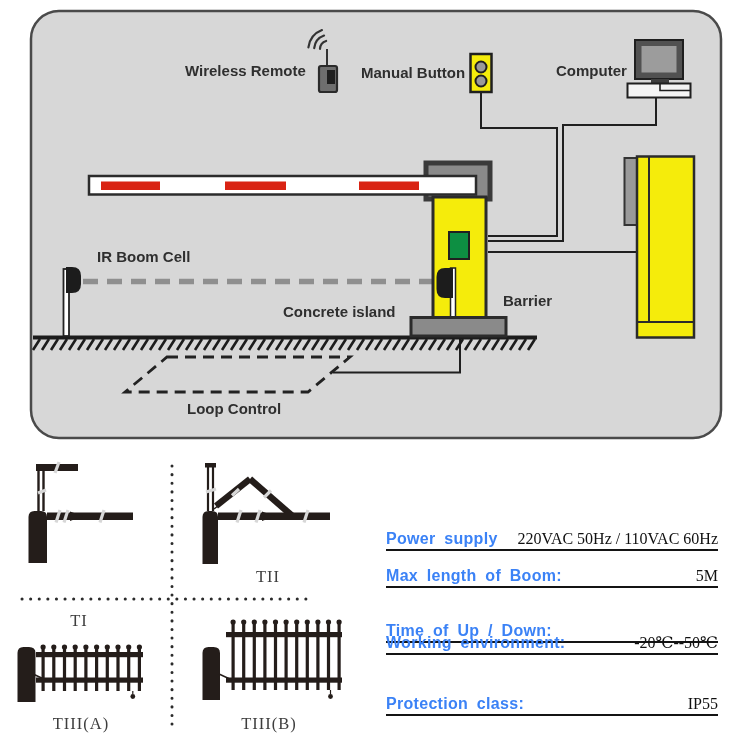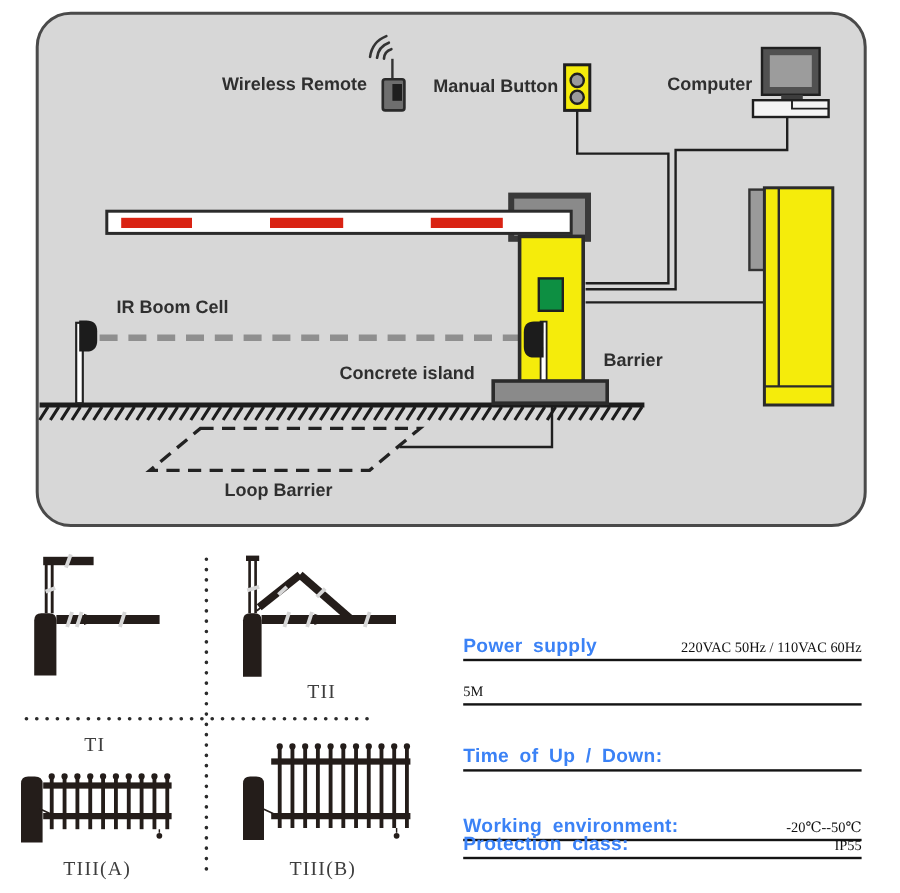--- a/index.html
+++ b/index.html
@@ -5,26 +5,26 @@
   html,body{margin:0;padding:0;background:#ffffff;}
   .stage{position:relative;width:750px;height:744px;background:#ffffff;overflow:hidden;
          font-family:"Liberation Sans","DejaVu Sans",sans-serif;}
   .stage svg{position:absolute;left:0;top:0;}
   .dlabel{position:absolute;font-weight:bold;font-size:15px;color:#2f2f2f;white-space:nowrap;z-index:3;}
   .slabel{position:absolute;font-family:"Liberation Serif","DejaVu Serif",serif;font-size:16.5px;
           color:#3e3e3e;text-align:center;letter-spacing:1px;white-space:nowrap;z-index:3;}
   .spec-row{position:absolute;left:386px;width:332px;border-bottom:2px solid #141414;
             display:flex;justify-content:space-between;align-items:flex-end;padding-bottom:1px;z-index:3;}
   .spec-label{font-weight:bold;font-size:16px;letter-spacing:.3px;word-spacing:4px;color:#3b82f6;line-height:1.1;}
-  .spec-value{font-family:"Liberation Serif","DejaVu Serif",serif;font-size:12px;color:#101010;
+  .spec-value{font-family:"Liberation Serif","DejaVu Serif",serif;font-size:16px;color:#101010;
               text-align:right;line-height:18px;}
   .row1{top:524px;height:24px;}
   .row2{top:561px;height:24px;}
   .row3{top:597px;height:43px;}
-  .row4{top:675px;height:23px;}
+  .row4{top:629px;height:23px;}
   .row5{top:690px;height:23px;}
 </style>
 </head>
 <body>
 
 <div class="stage">
 
 <svg width="750" height="744" viewBox="0 0 750 744">
 
   <rect x="31" y="11" width="690" height="427" rx="28" fill="#d7d7d7" stroke="#4a4a4a" stroke-width="2.5"></rect>
@@ -199,33 +199,34 @@
     <circle cx="330.5" cy="696.5" r="2.4"></circle>
   </g>
 </svg>
 
 <div class="dlabel" style="left:185px;top:62px;">Wireless Remote</div>
 <div class="dlabel" style="left:361px;top:64px;">Manual Button</div>
 <div class="dlabel" style="left:556px;top:62px;">Computer</div>
 <div class="dlabel" style="left:97px;top:248px;">IR Boom Cell</div>
 <div class="dlabel" style="left:283px;top:303px;">Concrete island</div>
 <div class="dlabel" style="left:503px;top:292px;">Barrier</div>
-<div class="dlabel" style="left:187px;top:400px;">Loop Barrier</div>
+<div class="dlabel" style="left:187px;top:400px;">Loop Control</div>
 
 <div class="slabel" style="left:58px;top:567px;width:42px;margin-top:44px;">TI</div>
 <div class="slabel" style="left:247px;top:567px;width:42px;">TII</div>
 <div class="slabel" style="left:40px;top:714px;width:82px;">TIII(A)</div>
 <div class="slabel" style="left:228px;top:714px;width:82px;">TIII(B)</div>
 
 <div>
   <div class="spec-row row1">
     <span class="spec-label">Power supply</span>
     <span class="spec-value">220VAC 50Hz / 110VAC 60Hz</span>
   </div>
   <div class="spec-row row2">
+    <span class="spec-label">Max length of Boom:</span>
     <span class="spec-value">5M</span>
   </div>
   <div class="spec-row row3">
     <span class="spec-label">Time of Up / Down:</span>
   </div>
   <div class="spec-row row4">
     <span class="spec-label">Working environment:</span>
     <span class="spec-value">-20℃--50℃</span>
   </div>
   <div class="spec-row row5">

